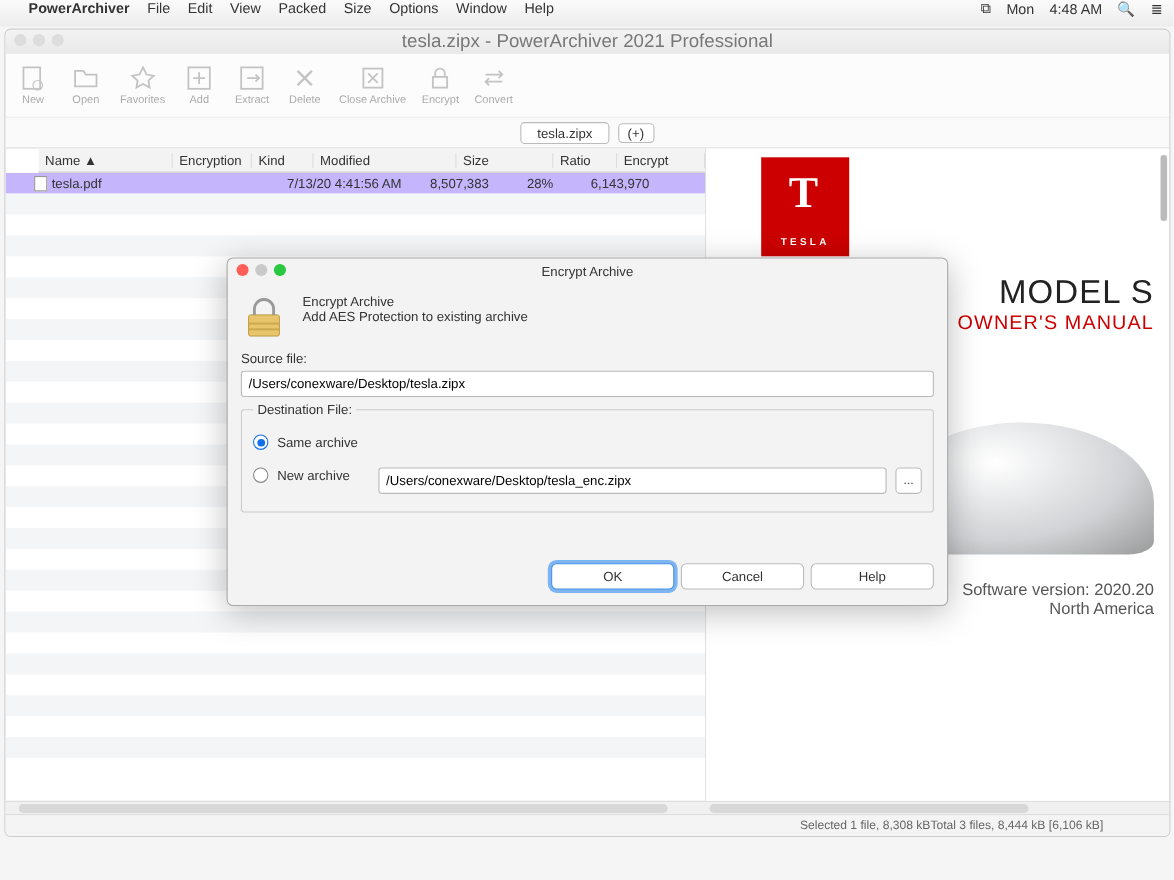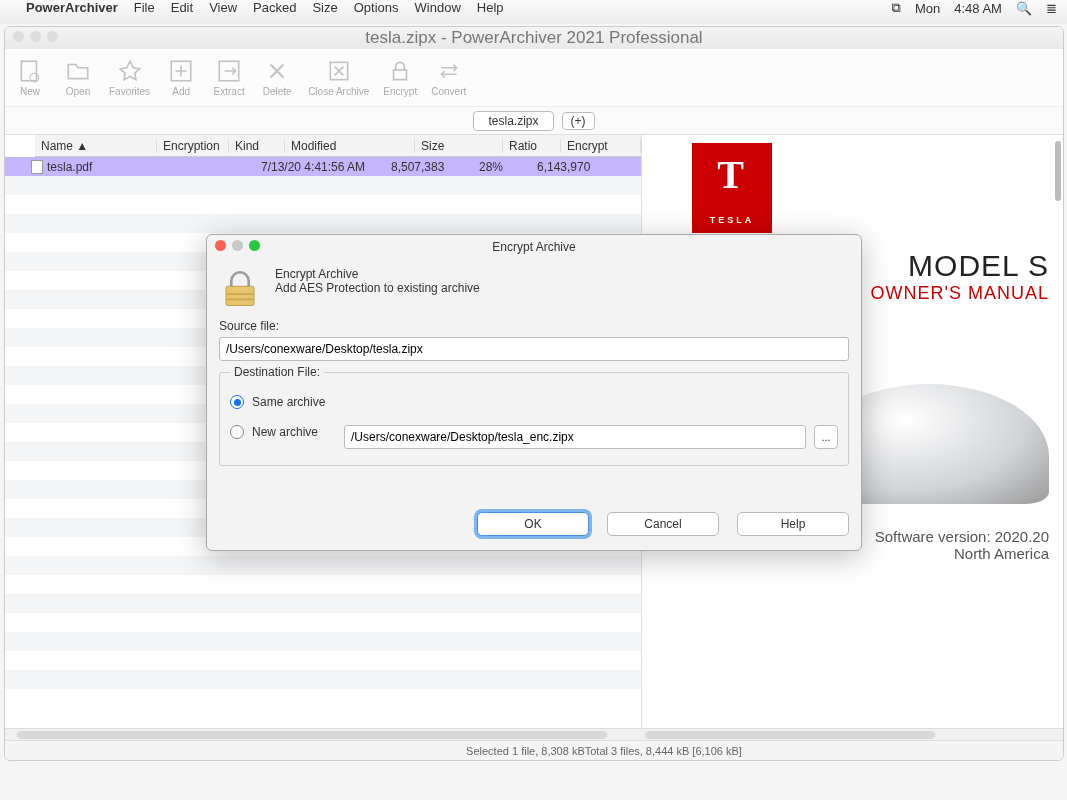--- a/index.html
+++ b/index.html
@@ -55,21 +55,21 @@
 .tesla-logo .t { font-size:40px; font-family: Georgia, serif;}
 .model-title { font-size:30px; font-weight:500; letter-spacing:1px; text-align:right; color:#222; margin-top:10px;}
 .model-sub { font-size:18px; color:#c00; text-align:right; letter-spacing:1px;}
 .car-img { width: 240px; height:120px; margin: 80px 0 24px auto; border-radius:50% 50% 10% 10%/60% 60% 10% 10%; background: radial-gradient(ellipse at 40% 30%, #fff, #d0d2d5 60%, #999); position:relative;}
 .sw { text-align:right; font-size:15px; color:#555; }
 
 
 .vscroll { position:absolute; right:2px; top:6px; width:6px; height:60px; background:#bbb; border-radius:3px;}
 
 
-.statusbar { height: 20px; background:#f4f4f4; border-top:1px solid #ddd; display:flex; align-items:center; justify-content:center; padding:0 60px 0 200px; font-size:11px; color:#666;}
+.statusbar { height: 20px; background:#f4f4f4; border-top:1px solid #ddd; display:flex; align-items:center; justify-content:flex-end; padding:0 60px 0 200px; font-size:11px; color:#666;}
 .hscroll { height:12px; background:#f0f0f0; border-top:1px solid #ddd;}
 .hscroll .thumb { height:8px; width:590px; margin:2px 0 0 12px; background:#d8d8d8; border-radius:4px;}
 .hscroll .thumb2 { height:8px; width:290px; margin:-8px 0 0 640px; background:#d8d8d8; border-radius:4px;}
 
 
 .dialog { position:absolute; left:206px; top:234px; width:656px; background:#f3f3f3; border:1px solid #aaa; border-radius:6px; box-shadow: 0 6px 30px rgba(0,0,0,0.25); overflow:hidden; display:flex; flex-direction:column;}
 .dlg-title { height:24px; display:flex; align-items:center; justify-content:center; font-size:12px; position:relative;}
 .dlg-traffic { position:absolute; left:8px; top:5px; display:flex; gap:6px;}
 .dlg-traffic span { width:11px; height:11px; border-radius:50%;}
 .dlg-body { padding: 8px 12px 14px; font-size:12px;}
@@ -82,21 +82,21 @@
 .fieldset { border:1px solid #ccc; border-radius:3px; padding: 10px 10px 16px; margin-top:4px;}
 legend { font-size:12px; padding:0 4px;}
 .radio-row { display:flex; align-items:center; gap:8px; margin: 6px 0 16px;}
 .radio { width:14px; height:14px; border-radius:50%; border:1px solid #888; background:#fff; display:inline-flex; align-items:center; justify-content:center;}
 .radio.on::after { content:''; width:7px; height:7px; background:#1070e8; border-radius:50%;}
 .radio.on { border-color:#1070e8;}
 .new-row { display:flex; align-items:flex-start; gap:8px;}
 .new-row .input { flex:1;}
 .browse { width:24px; height:24px; border:1px solid #bbb; background:#fff; border-radius:4px; display:flex; align-items:center; justify-content:center; font-size:11px;}
 
-.btn-row { display:flex; gap:18px; justify-content:flex-end; margin-top:46px;}
+.btn-row { display:flex; gap:6px; justify-content:flex-end; margin-top:46px;}
 .btn { width:112px; height:24px; border:1px solid #bbb; border-radius:5px; background:#fff; font-size:12px; display:flex; align-items:center; justify-content:center;}
 .btn.primary { box-shadow: 0 0 0 3px #7db4f2; border-color:#4a90e2;}
 
 </style>
 </head>
 <body>
 
 <div class="menubar">
   <span class="apple"></span>
   <span class="appname">PowerArchiver</span>

